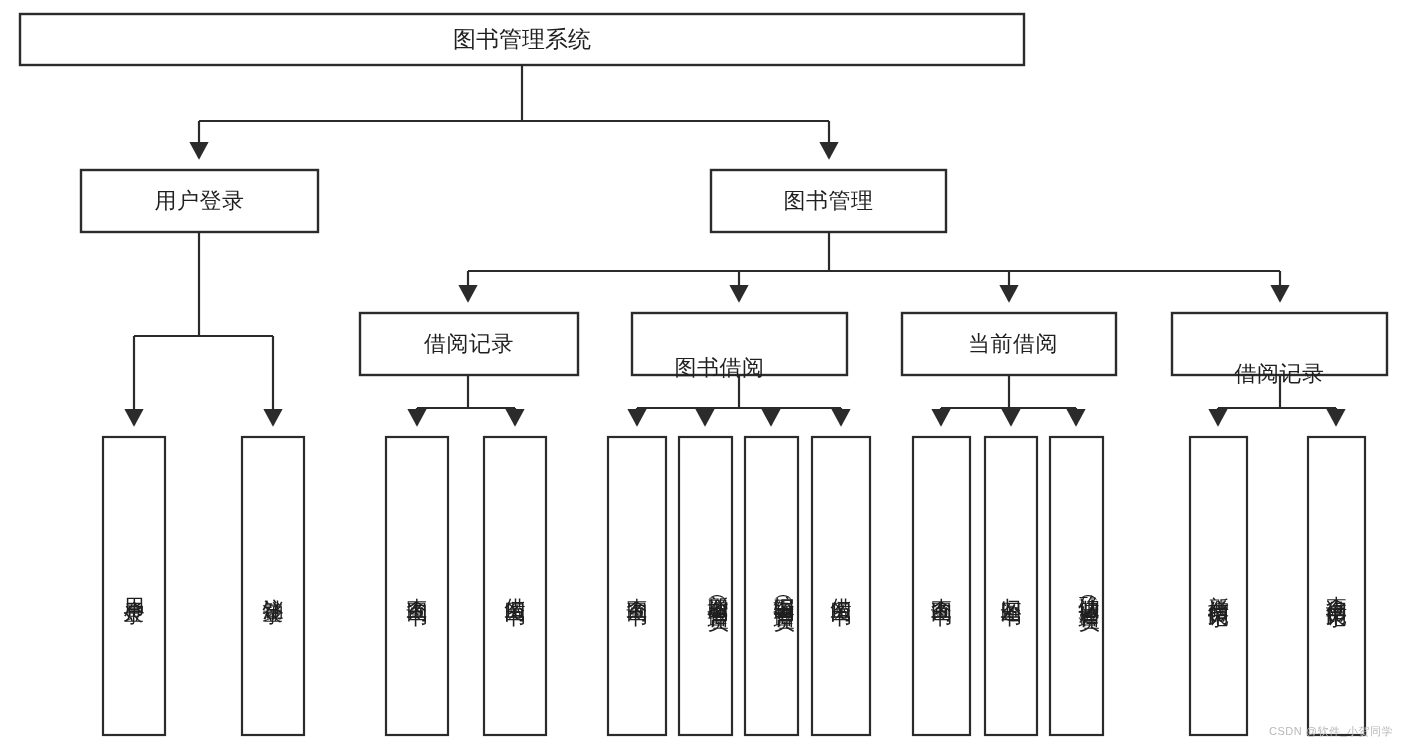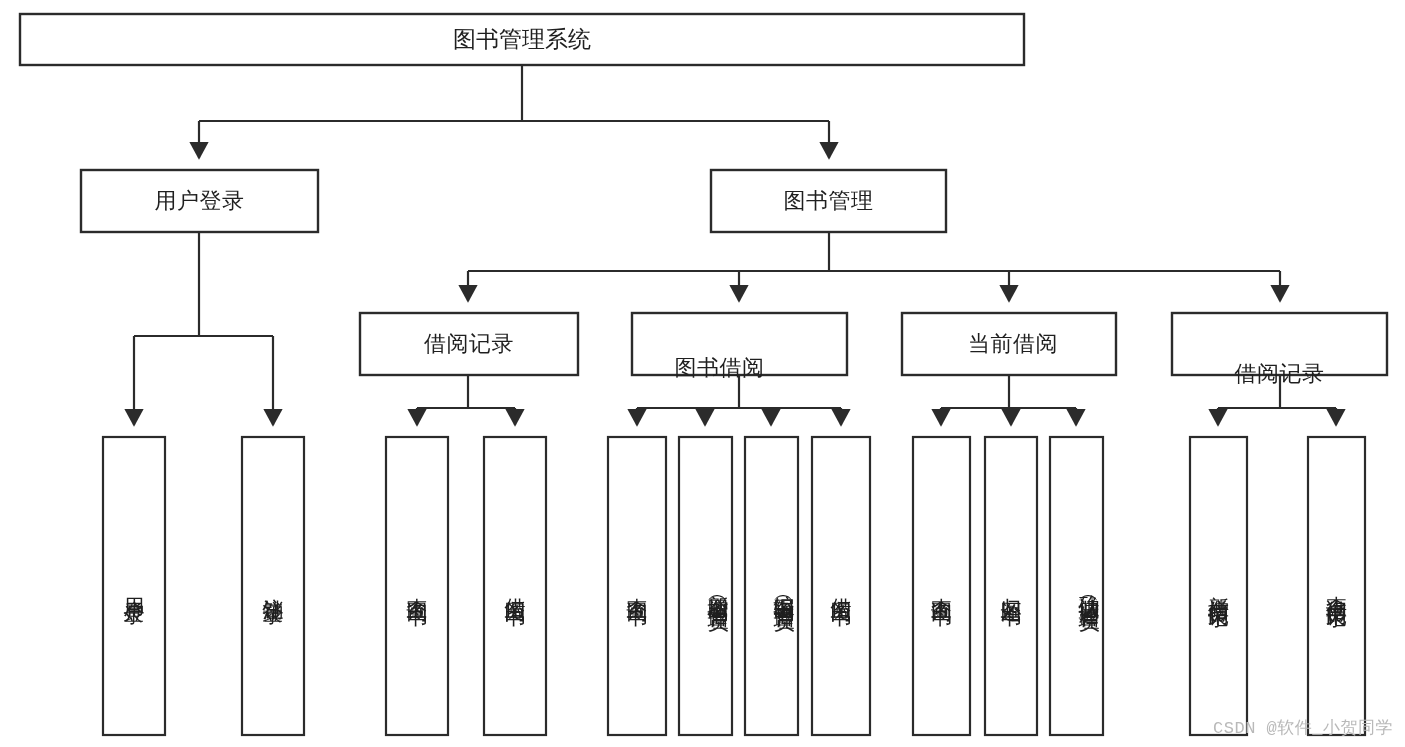--- a/index.html
+++ b/index.html
@@ -66,23 +66,23 @@
     box-sizing: border-box;
   }
   .node-label.vert.centered {
     align-items: center;
     padding-top: 0;
   }
   .watermark {
     position: absolute;
     right: 12px;
     bottom: 8px;
-    font-size: 17px;
+    font-size: 11px;
     color: #b9b9b9;
-    font-family: Liberation Mono, monospace;
+    font-family: Liberation Sans, sans-serif;
     letter-spacing: 0.5px;
     white-space: nowrap;
   }
 </style>
 </head>
 <body>
 
 <div id="canvas">
 
   <svg class="diagram" viewBox="0 0 1405 747">

